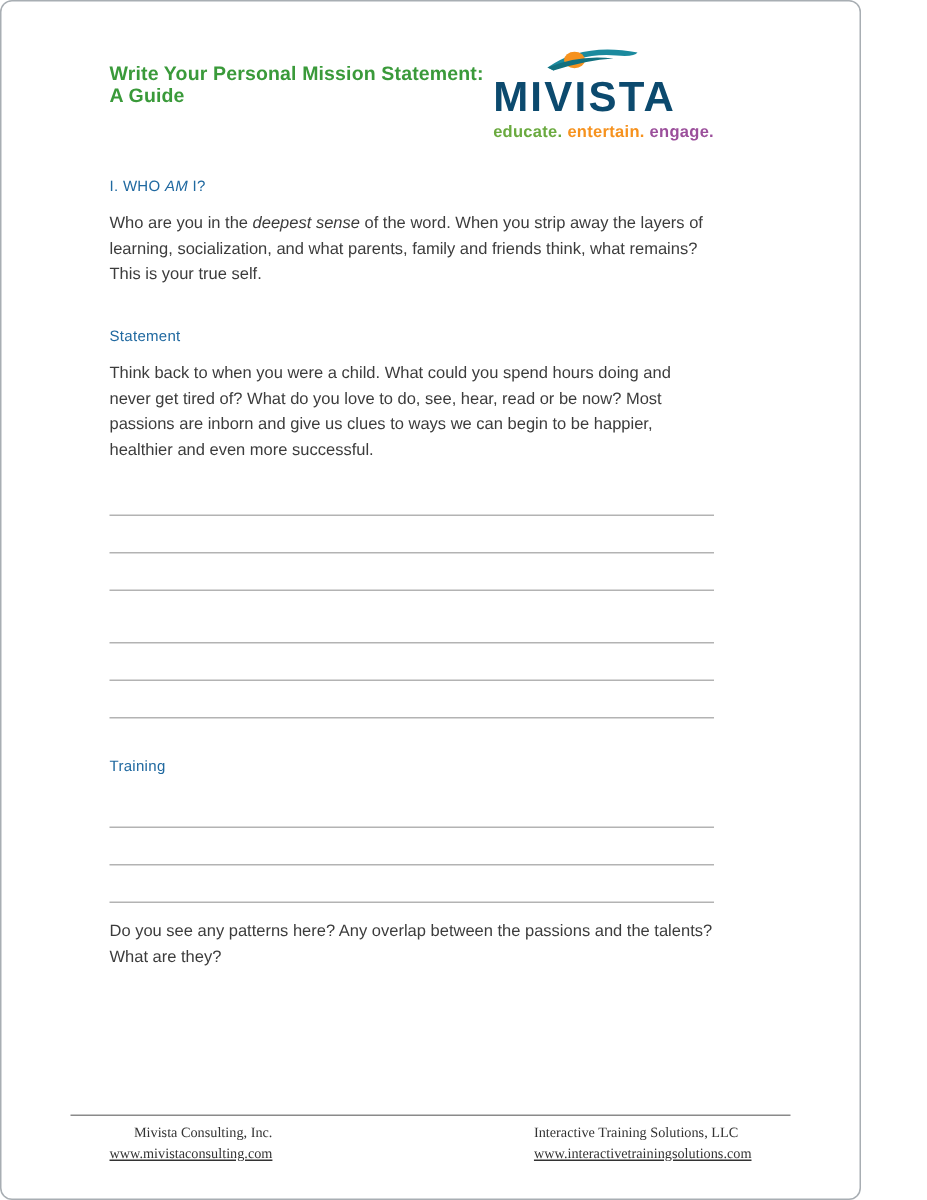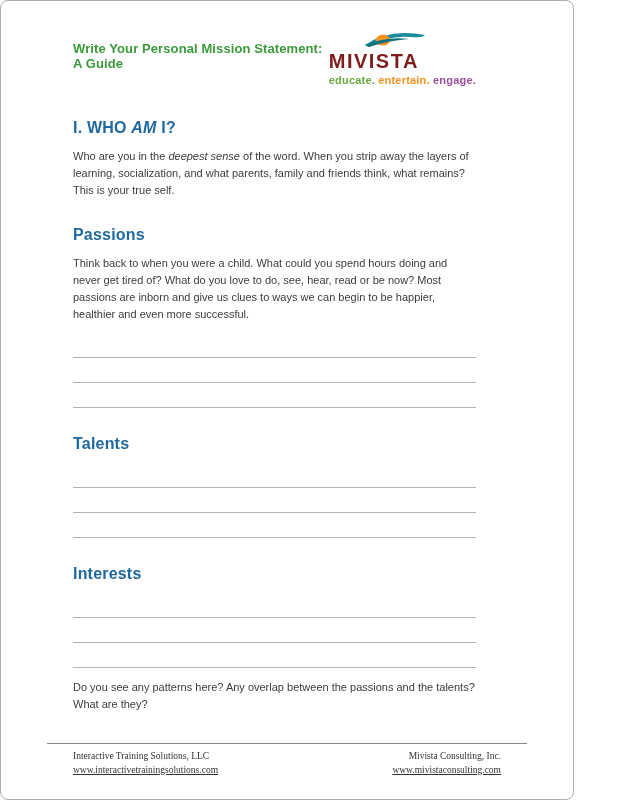--- a/index.html
+++ b/index.html
@@ -28,41 +28,41 @@
     font-size: 13px;
     font-weight: bold;
     color: #3a9a3a;
     padding-top: 8px;
     max-width: 320px;
     letter-spacing: 0.1px;
   }
   .logo-block { width: 168px; text-align: left; margin-top: -6px; }
   .logo-eye { display: block; margin: 0 0 0 34px; }
   .logo-wordmark {
-    font-size: 20px;
+    font-size: 28px;
     font-weight: bold;
-    color: #7f1d1d;
+    color: #0c4a6e;
     letter-spacing: 1.5px;
     line-height: 1;
     font-family: "Liberation Sans", sans-serif;
   }
   .logo-tagline {
     font-size: 11px;
     font-weight: bold;
     margin-top: 3px;
     letter-spacing: 0.2px;
     white-space: nowrap;
   }
   .tg-green  { color: #6aaa3f; }
   .tg-orange { color: #f6921e; }
   .tg-purple { color: #9b4f9b; }
 
   .sec-heading {
-    font-size: 16px;
-    font-weight: bold;
+    font-size: 10px;
+    font-weight: normal;
     color: #2069a0;
     margin-top: 27px;
     letter-spacing: 0.2px;
   }
   .intro-heading { margin-top: 24px; }
   .body-text {
     font-size: 11px;
     line-height: 1.55;
     color: #3c3c3c;
     margin-top: 11px;
@@ -117,48 +117,47 @@
         <span class="tg-orange">entertain. </span>
         <span class="tg-purple">engage.</span>
       </div>
     </div>
   </div>
 
   <div class="sec-heading intro-heading"><span>I. WHO </span><span class="it">AM</span><span> I?</span></div>
 
   <div class="body-text"><span>Who are you in the </span><span class="it">deepest sense</span><span> of the word. When you strip away the layers of learning, socialization, and what parents, family and friends think, what remains? This is your true self.</span></div>
 
-  <div class="sec-heading">Passions</div>
+  <div class="sec-heading">Statement</div>
   <div class="body-text">Think back to when you were a child. What could you spend hours doing and never get tired of? What do you love to do, see, hear, read or be now? Most passions are inborn and give us clues to ways we can begin to be happier, healthier and even more successful.</div>
   <div class="lines">
     <div class="answer-line"></div>
     <div class="answer-line"></div>
     <div class="answer-line"></div>
   </div>
 
-  <div class="sec-heading">Talents</div>
   <div class="lines">
     <div class="answer-line"></div>
     <div class="answer-line"></div>
     <div class="answer-line"></div>
   </div>
 
-  <div class="sec-heading">Interests</div>
+  <div class="sec-heading">Training</div>
   <div class="lines">
     <div class="answer-line"></div>
     <div class="answer-line"></div>
     <div class="answer-line"></div>
   </div>
 
   <div class="body-text">Do you see any patterns here? Any overlap between the passions and the talents? What are they?</div>
 
   <div class="footer">
+    <div class="footer-col right">
+      <div>Mivista Consulting, Inc.</div>
+      <a class="footer-link">www.mivistaconsulting.com</a>
+    </div>
     <div class="footer-col left">
       <div>Interactive Training Solutions, LLC</div>
       <a class="footer-link">www.interactivetrainingsolutions.com</a>
-    </div>
-    <div class="footer-col right">
-      <div>Mivista Consulting, Inc.</div>
-      <a class="footer-link">www.mivistaconsulting.com</a>
     </div>
   </div>
 
 </div>
 
 </body></html>

